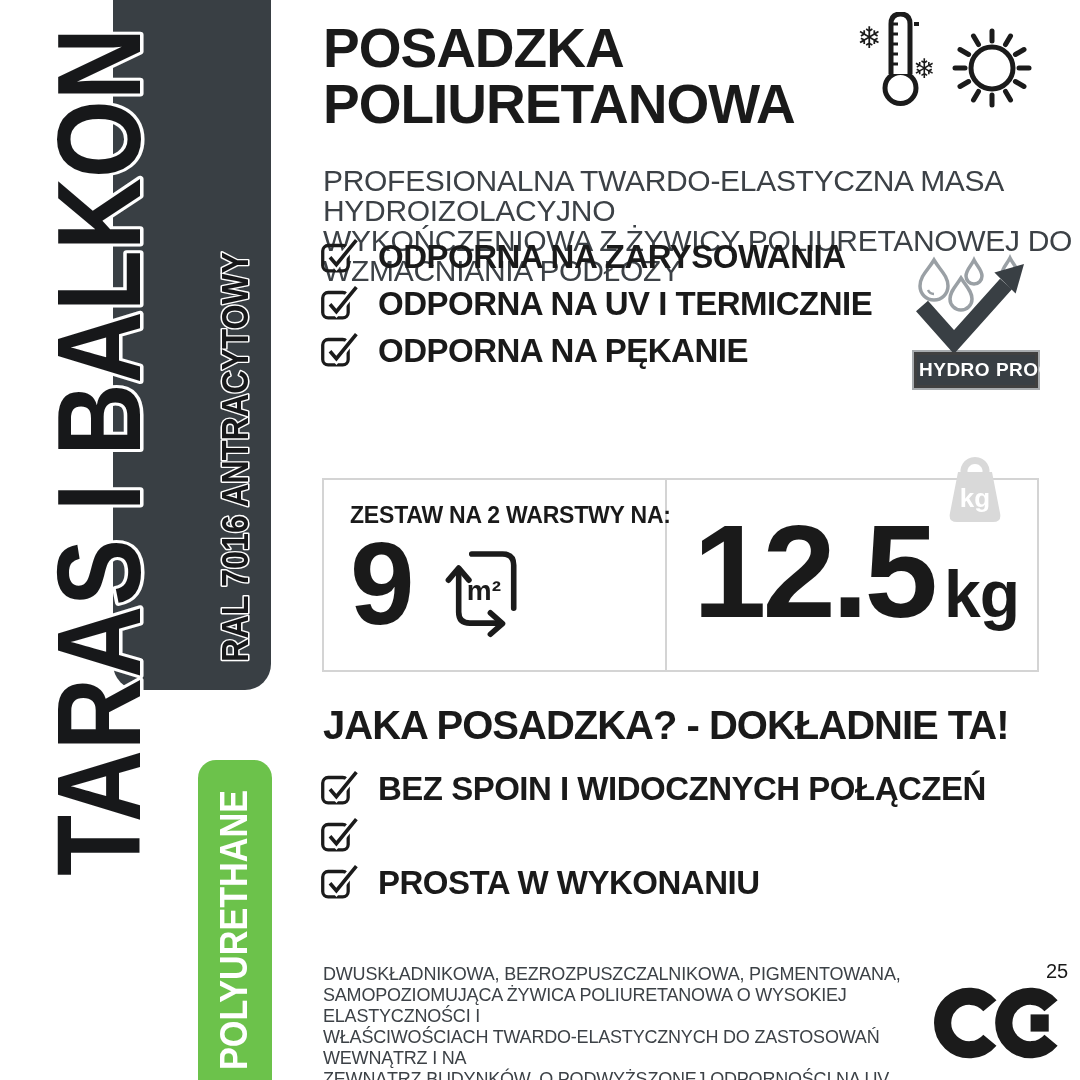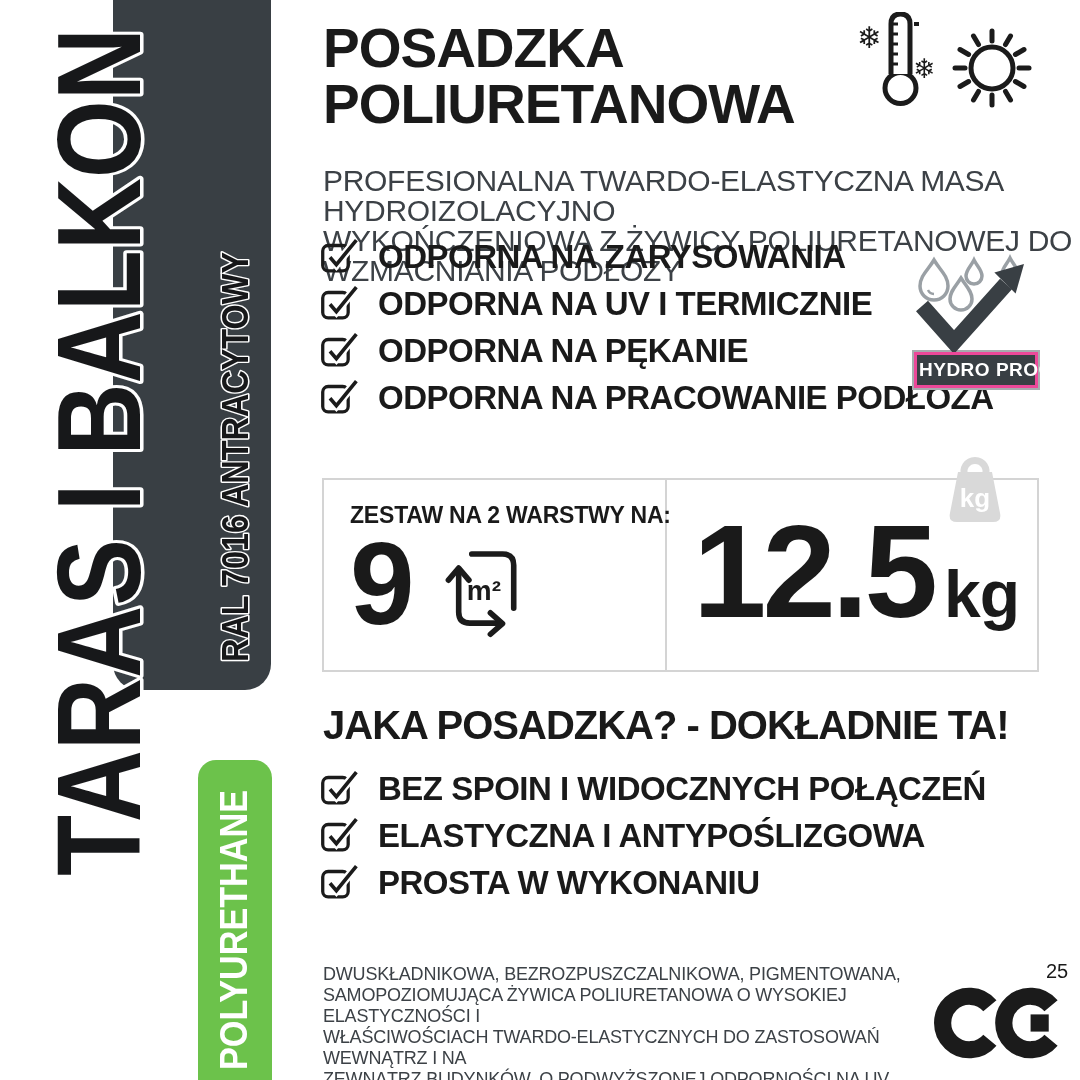--- a/index.html
+++ b/index.html
@@ -23,21 +23,21 @@
   .header-icon{position:absolute;}
 
   
   .checklist{position:absolute;left:320px;}
   .check-row{display:flex;align-items:center;margin-bottom:9px;height:38px;}
   .check-row svg{flex:0 0 auto;margin-right:18px;overflow:visible;}
   .check-label{font-size:33px;font-weight:bold;letter-spacing:-0.5px;white-space:nowrap;margin-top:4px;}
 
   
   .hydro{position:absolute;left:912px;top:252px;width:128px;}
-  .hydro-frame{border:2px solid #a7abae;background:#ec4899;padding:3px;margin-top:-6px;}
+  .hydro-frame{border:2px solid #a7abae;background:#404040;padding:3px;margin-top:-6px;}
   .hydro-label{background:#393f44;color:#fff;font-size:19px;font-weight:bold;
     letter-spacing:0.5px;text-align:center;padding:4px 2px;white-space:nowrap;}
 
   
   .kit-box{position:absolute;left:322px;top:478px;width:717px;height:194px;
     border:2px solid #d4d4d4;box-sizing:border-box;display:flex;}
   .kit-left{width:343px;box-sizing:border-box;border-right:2px solid #d4d4d4;
     padding:22px 0 0 26px;}
   .kit-caption{font-size:23px;font-weight:bold;letter-spacing:-0.2px;white-space:nowrap;}
   .kit-value-row{display:flex;align-items:center;margin-top:2px;}
@@ -122,28 +122,20 @@
       <span class="check-label">ODPORNA NA UV I TERMICZNIE</span>
     </div>
     <div class="check-row">
       <svg width="40" height="37" viewBox="0 0 44 40">
         <rect x="3" y="9" width="28" height="28" rx="6" fill="none" stroke="#1b1b1b" stroke-width="3.6"></rect>
         <polyline points="11,22 18,30 40,3" fill="none" stroke="#ffffff" stroke-width="9"></polyline>
         <polyline points="11,22 18,30 40,3" fill="none" stroke="#1b1b1b" stroke-width="4"></polyline>
       </svg>
       <span class="check-label">ODPORNA NA PĘKANIE</span>
     </div>
-    <div class="check-row">
-      <svg width="40" height="37" viewBox="0 0 44 40">
-        <rect x="3" y="9" width="28" height="28" rx="6" fill="none" stroke="#1b1b1b" stroke-width="3.6"></rect>
-        <polyline points="11,22 18,30 40,3" fill="none" stroke="#ffffff" stroke-width="9"></polyline>
-        <polyline points="11,22 18,30 40,3" fill="none" stroke="#1b1b1b" stroke-width="4"></polyline>
-      </svg>
-      <span class="check-label">ODPORNA NA PRACOWANIE PODŁOŻA</span>
-    </div>
   </div>
 
   <div class="hydro">
     <svg width="128" height="100" viewBox="0 0 128 100">
       <g fill="none" stroke="#9aa0a5" stroke-width="3.5">
         <path d="M 22 8 C 28 18 36 24 36 34 A 14 14 0 1 1 8 34 C 8 24 16 18 22 8 Z"></path>
         <path d="M 49 26 C 54 34 60 39 60 47 A 11 11 0 1 1 38 47 C 38 39 44 34 49 26 Z"></path>
         <path d="M 62 8 C 65 14 70 18 70 24 A 8 8 0 1 1 54 24 C 54 18 59 14 62 8 Z"></path>
         <path d="M 98 6 C 101 12 106 16 106 22 A 8 8 0 1 1 90 22 C 90 16 95 12 98 6 Z"></path>
         <path d="M 16 38 A 7 7 0 0 0 22 42" stroke-width="2.5"></path>
@@ -194,21 +186,20 @@
         <polyline points="11,22 18,30 40,3" fill="none" stroke="#1b1b1b" stroke-width="4"></polyline>
       </svg>
       <span class="check-label">BEZ SPOIN I WIDOCZNYCH POŁĄCZEŃ</span>
     </div>
     <div class="check-row">
       <svg width="40" height="37" viewBox="0 0 44 40">
         <rect x="3" y="9" width="28" height="28" rx="6" fill="none" stroke="#1b1b1b" stroke-width="3.6"></rect>
         <polyline points="11,22 18,30 40,3" fill="none" stroke="#ffffff" stroke-width="9"></polyline>
         <polyline points="11,22 18,30 40,3" fill="none" stroke="#1b1b1b" stroke-width="4"></polyline>
       </svg>
-      <span class="check-label">ELASTYCZNA I ANTYPOŚLIZGOWA</span>
     </div>
     <div class="check-row">
       <svg width="40" height="37" viewBox="0 0 44 40">
         <rect x="3" y="9" width="28" height="28" rx="6" fill="none" stroke="#1b1b1b" stroke-width="3.6"></rect>
         <polyline points="11,22 18,30 40,3" fill="none" stroke="#ffffff" stroke-width="9"></polyline>
         <polyline points="11,22 18,30 40,3" fill="none" stroke="#1b1b1b" stroke-width="4"></polyline>
       </svg>
       <span class="check-label">PROSTA W WYKONANIU</span>
     </div>
   </div>

